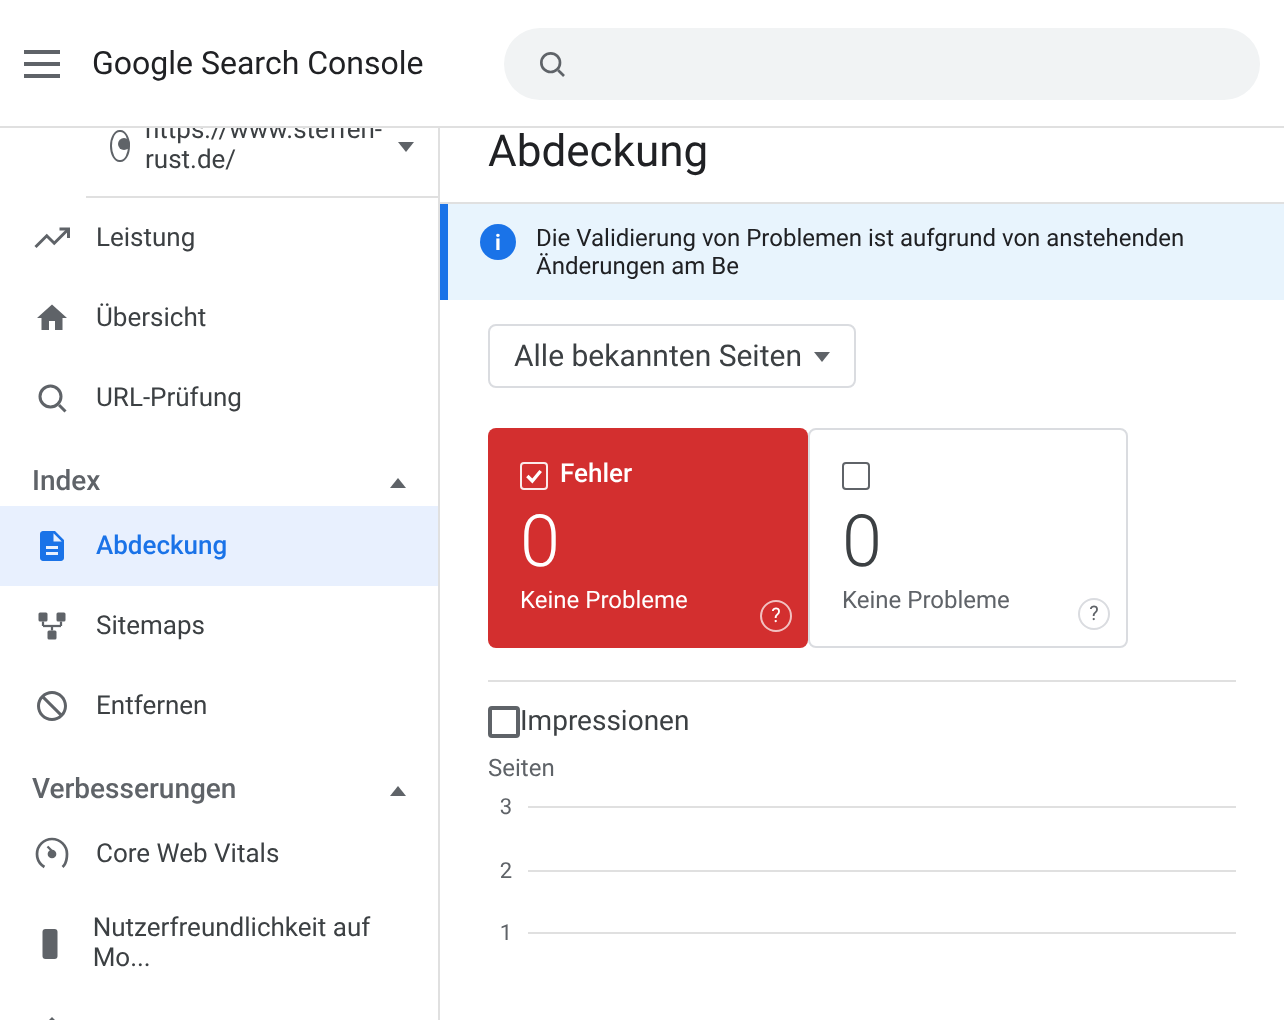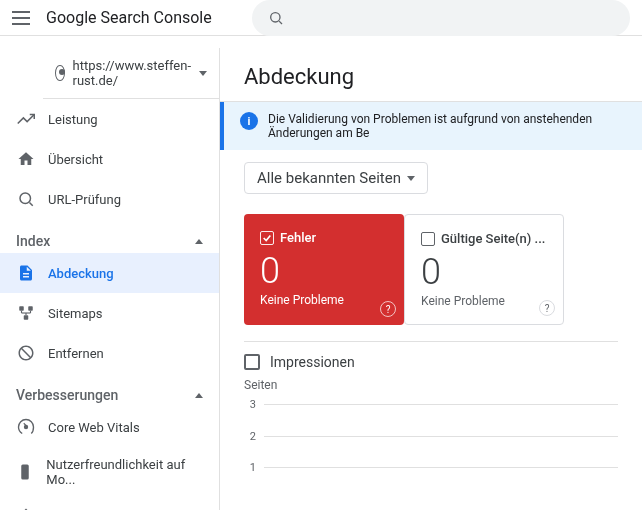--- a/index.html
+++ b/index.html
@@ -3,21 +3,21 @@
   <meta charset="utf-8">
   <style>
     * { margin: 0; padding: 0; box-sizing: border-box; }
     body { font-family: 'Roboto', Arial, sans-serif; font-size: 13px; color: #3c4043; background: #fff; width: 642px; height: 510px; overflow: hidden; }
 
     
     .top-header {
       display: flex;
       align-items: center;
       background: #fff;
-      height: 36px;
+      height: 64px;
       padding: 0 12px;
       border-bottom: 1px solid #e0e0e0;
       position: fixed;
       top: 0; left: 0; right: 0;
       z-index: 100;
     }
     .header-left {
       display: flex;
       align-items: center;
       gap: 10px;
@@ -263,21 +263,20 @@
       border-radius: 2px;
     }
 
     
     .impressionen-section {
       padding: 0 24px;
     }
     .impressionen-header {
       display: flex;
       align-items: center;
-      gap: 10px;
       padding: 12px 0 8px 0;
       border-top: 1px solid #e0e0e0;
     }
     .impressionen-checkbox {
       width: 16px; height: 16px;
       border: 2px solid #5f6368;
       border-radius: 2px;
     }
     .impressionen-label {
       font-size: 14px;
@@ -470,21 +469,20 @@
           <span>Fehler</span>
         </div>
         <div class="card-number">0</div>
         <div class="card-subtitle">Keine Probleme</div>
         <div class="card-help">?</div>
       </div>
 
       <div class="card-valid">
         <div class="card-title">
           <div class="checkbox-icon-dark"></div>
-          <span>Gültige Seite(n) ...</span>
         </div>
         <div class="card-number">0</div>
         <div class="card-subtitle">Keine Probleme</div>
         <div class="card-help" style="border-color:#dadce0; color:#5f6368;">?</div>
       </div>
 
     </div>
 
     <div class="impressionen-section">
       <div class="impressionen-header">

